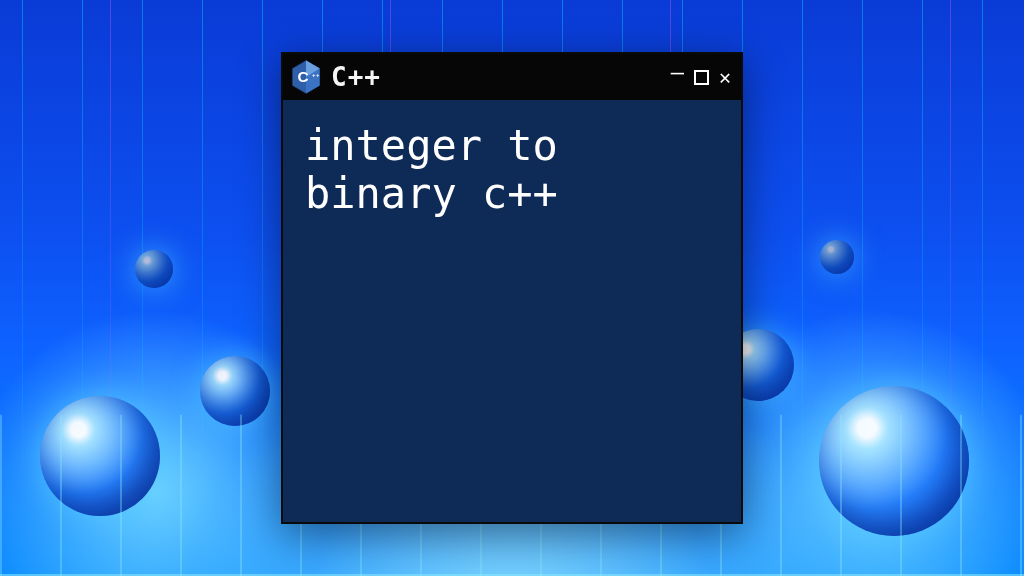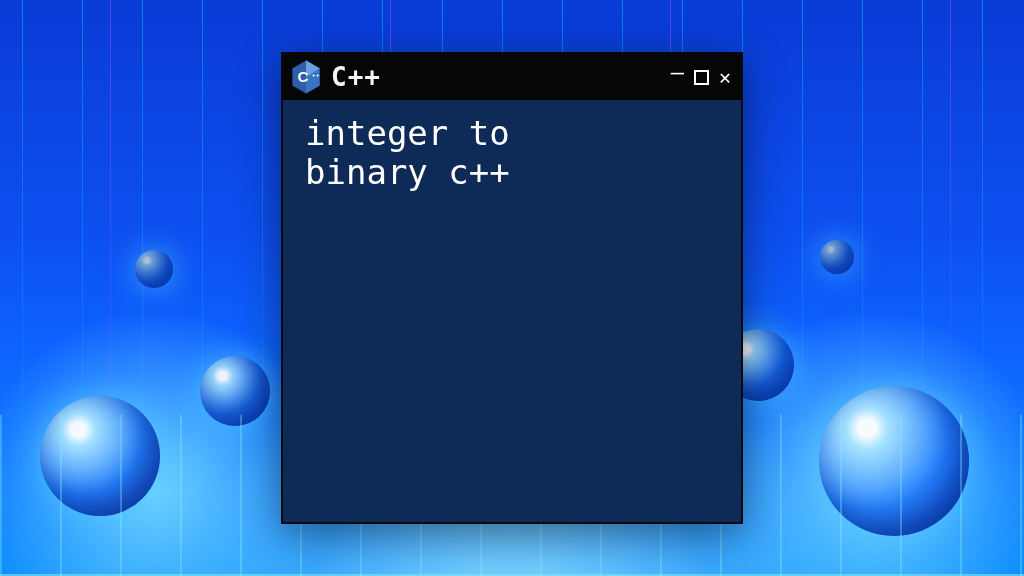--- a/index.html
+++ b/index.html
@@ -91,23 +91,23 @@
   .ctl-min { transform: translateY(-5px); }
   .ctl-max { width:15px; height:15px; border:2.5px solid #fff; display:inline-block; }
   .ctl-close::before { content:"\2715"; font-size:20px; font-weight:700; }
 
   
   .cpp-badge { width: 30px; height: 34px; flex: 0 0 auto; }
   .cpp-badge svg { width: 100%; height: 100%; display:block; }
 
   .body {
     position: absolute; top:46px; left:0; right:0; bottom:0;
-    padding: 14px 22px;
+    padding: 22px 22px;
     font-family: "DejaVu Sans Mono","Consolas","Menlo",monospace;
-    font-size: 34px; line-height: 1.15;
+    font-size: 42px; line-height: 1.15;
     color: #ffffff;
     white-space: pre-line;
   }
 </style>
 </head>
 <body>
 
 <div class="bg">
   <div class="orb" style="width:120px;height:120px;left:40px;bottom:60px"></div>
   <div class="orb" style="width:70px;height:70px;left:200px;bottom:150px"></div>

